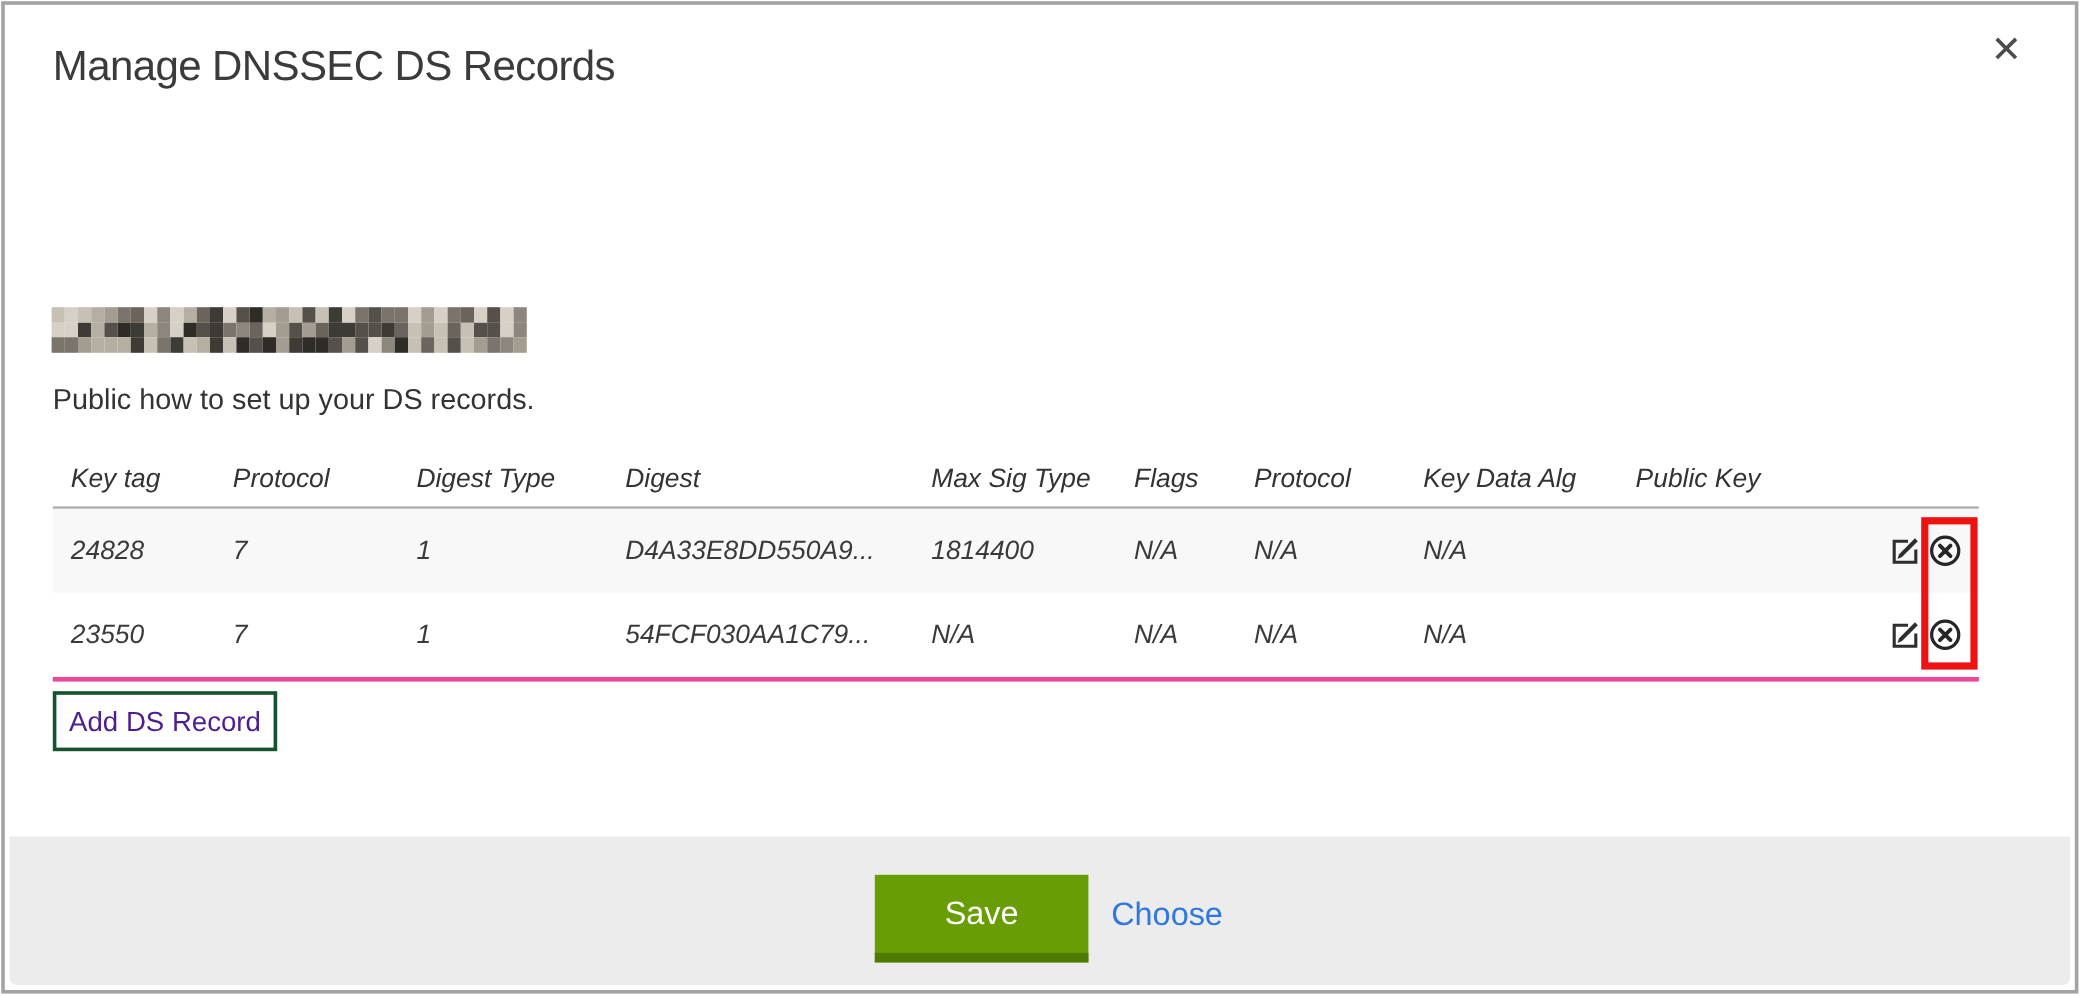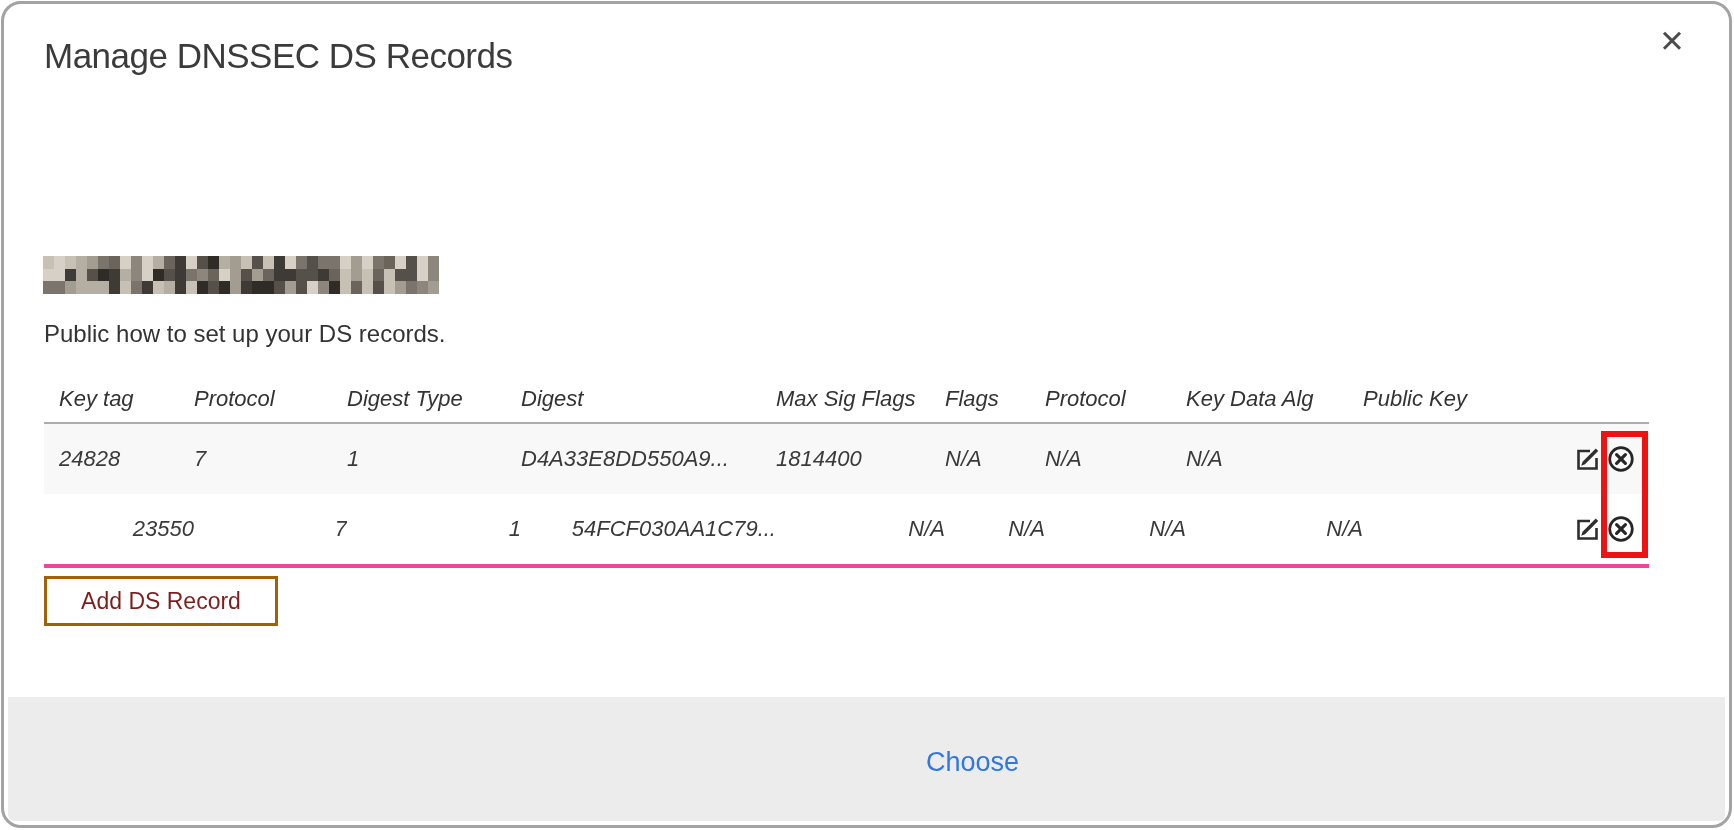--- a/index.html
+++ b/index.html
@@ -1,48 +1,48 @@
 <!DOCTYPE html>
 <html><head>
 <meta charset="utf-8">
 <style>
   * { margin:0; padding:0; box-sizing:border-box; }
   html,body { width:1734px; height:830px; background:#fff;
     font-family:"Liberation Sans","DejaVu Sans",sans-serif; color:#3a3a3a; }
   .frame { position:absolute; left:1px; top:1px; width:1731px; height:827px;
-    border:3px solid #a3a3a3; border-radius:20px; background:#fff; overflow:hidden; }
+    border:3px solid #a3a3a3; border-radius:0; background:#fff; overflow:hidden; }
 
   .title { position:absolute; left:40px; top:32px; font-size:35px; font-weight:400; color:#3b3b3b; letter-spacing:-0.5px; }
   .close { position:absolute; right:44px; top:22px; font-size:31px; font-weight:700; color:#4c4c4c; cursor:pointer; line-height:1; }
 
   .redacted { position:absolute; left:39px; top:252px; width:396px; height:38px;
     display:grid; grid-template-columns:repeat(36,11px); grid-template-rows:repeat(3,12.67px); }
   .redacted div { width:11px; height:12.67px; }
 
   .instruction { position:absolute; left:40px; top:316px; font-size:24px; color:#333; }
 
   .table { position:absolute; left:40px; top:372px; width:1605px;font-style:italic; }
   .trow { display:grid; grid-template-columns:135px 153px 174px 255px 169px 100px 141px 177px 150px auto;
     padding-left:15px; align-items:center; font-size:22px; }
   .thead { height:48px; border-bottom:2px solid #adadad; }
   .hcell { color:#333; }
   .drow { height:70px; }
   .drow.odd { background:#f8f8f8; }
-  .drow.even { background:#ffffff;text-align:right; }
+  .drow.even { background:#ffffff; }
   .tbody { border-bottom:4px solid #ec4899; }
   .cell { overflow:hidden; white-space:nowrap; }
   .actions { display:flex; justify-content:flex-end; align-items:center; gap:6px; padding-right:14px; }
   .icon-edit { width:26px; height:26px; cursor:pointer; }
   .icon-del { width:28px; height:28px; cursor:pointer; }
 
   .highlight { position:absolute; left:1597px; top:427px; width:47px; height:127px;
     border:6px solid #ee1313; pointer-events:none; z-index:5; }
 
-  .add-btn { position:absolute; left:40px; top:572px; width:234px; height:50px;
-    background:#fff; border:3px solid #a16207; color:#7f1d1d; font-size:23px; cursor:pointer;
+  .add-btn { position:absolute; left:40px; top:572px; width:187px; height:50px;
+    background:#fff; border:3px solid #14532d; color:#4c1d95; font-size:23px; cursor:pointer;
     font-family:"Liberation Sans","DejaVu Sans",sans-serif; }
 
   .footer { position:absolute; left:4px; right:4px; top:693px; bottom:4px;
     background:#ececec; border-radius:0 0 6px 6px; }
   .save-btn { position:absolute; left:721px; top:32px; width:178px; height:73px;
     background:#689e03; border:none; border-bottom:8px solid #4e7a03; color:#fff;
     font-size:27px; cursor:pointer; font-family:"Liberation Sans","DejaVu Sans",sans-serif; }
   .cancel-link { position:absolute; left:918px; top:50px; font-size:27px;
     color:#2e78e0; text-decoration:none; cursor:pointer; }
 </style>
@@ -166,21 +166,21 @@
     </div>
 
   <p class="instruction">Public how to set up your DS records.</p>
 
   <div class="table">
     <div class="trow thead">
         <div class="cell hcell">Key tag</div>
         <div class="cell hcell">Protocol</div>
         <div class="cell hcell">Digest Type</div>
         <div class="cell hcell">Digest</div>
-        <div class="cell hcell">Max Sig Flags</div>
+        <div class="cell hcell">Max Sig Type</div>
         <div class="cell hcell">Flags</div>
         <div class="cell hcell">Protocol</div>
         <div class="cell hcell">Key Data Alg</div>
         <div class="cell hcell">Public Key</div>
       </div>
     <div class="tbody">
         <div class="trow drow odd">
           <div class="cell">24828</div>
           <div class="cell">7</div>
           <div class="cell">1</div>
@@ -223,16 +223,17 @@
           </div>
         </div>
       </div>
   </div>
 
   <div class="highlight"></div>
 
   <button class="add-btn">Add DS Record</button>
 
   <div class="footer">
+    <button class="save-btn">Save</button>
     <a class="cancel-link">Choose</a>
   </div>
 
 </div>
 
 </body></html>

